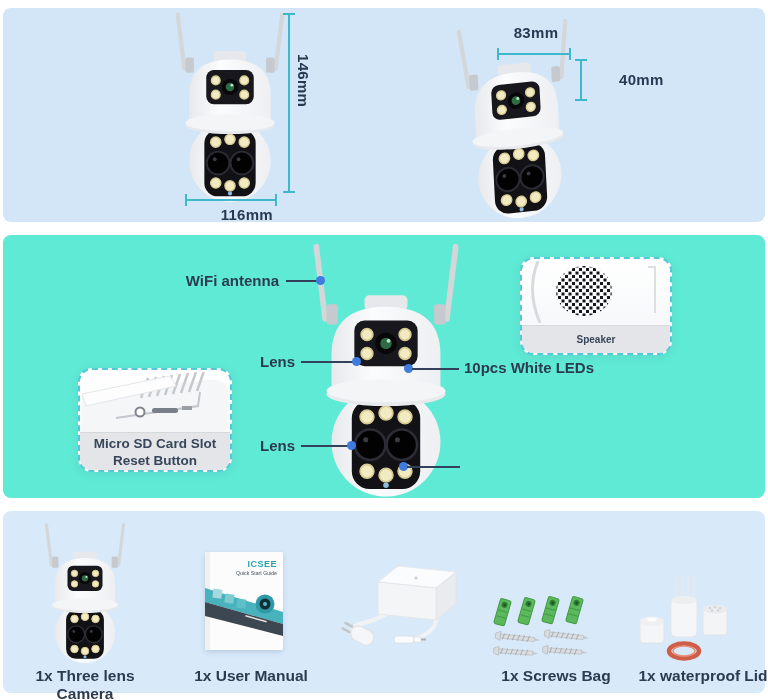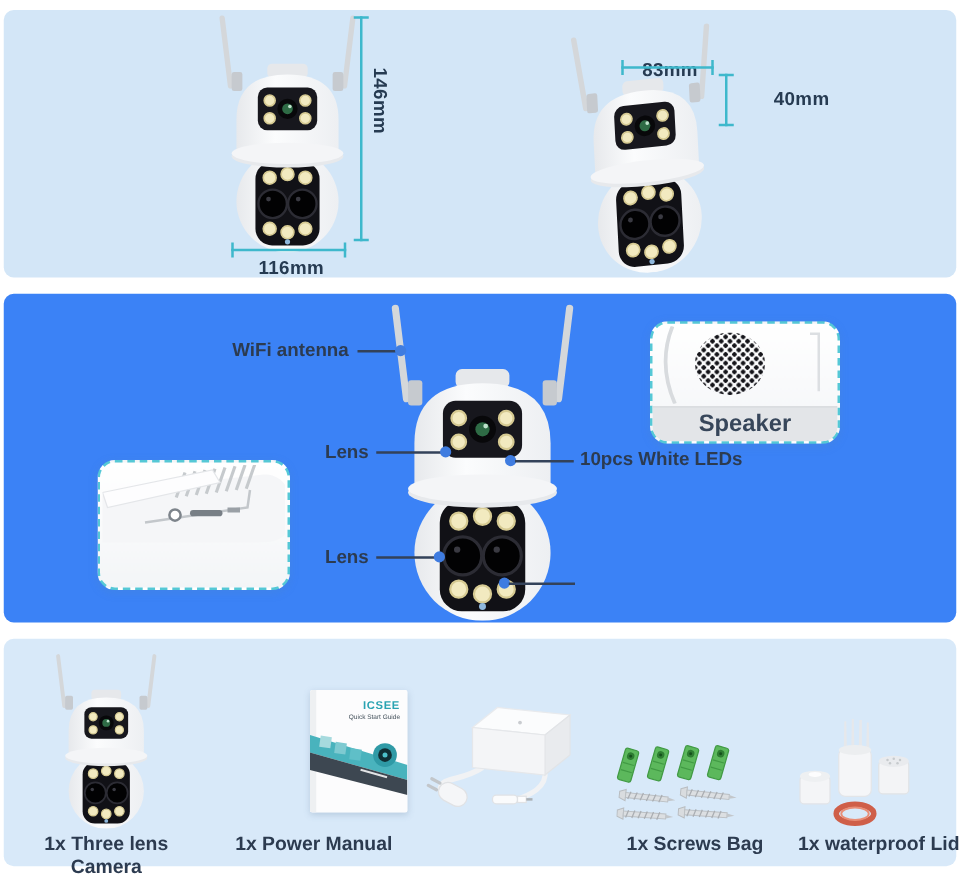--- a/index.html
+++ b/index.html
@@ -1,20 +1,20 @@
 <!DOCTYPE html>
 <html><head>
 <meta charset="utf-8">
 <style>
   html,body{margin:0;padding:0;background:#ffffff;}
   #stage{position:relative;width:768px;height:700px;background:#ffffff;overflow:hidden;
          font-family:"Liberation Sans",sans-serif;color:#2c3b50;}
   .panel{position:absolute;left:3px;width:762px;border-radius:8px;}
   #panel-dimensions{top:8px;height:214px;background:#d3e6f7;}
-  #panel-features{top:235px;height:263px;background:#3b82f6;}
+  #panel-features{top:235px;height:263px;background:#5eead4;}
   #panel-package{top:511px;height:182px;background:#d8e9f9;}
 
   .cam-svg{position:absolute;display:block;}
 
   
   .dim-v{position:absolute;width:2px;background:#3eb8cc;}
   .dim-v::before,.dim-v::after{content:"";position:absolute;left:-5px;width:12px;height:2px;background:#3eb8cc;}
   .dim-v::before{top:0;} .dim-v::after{bottom:0;}
   .dim-h{position:absolute;height:2px;background:#3eb8cc;}
   .dim-h::before,.dim-h::after{content:"";position:absolute;top:-5px;width:2px;height:12px;background:#3eb8cc;}
@@ -34,21 +34,21 @@
   .inset-band{position:absolute;left:0;right:0;bottom:0;background:#e3e5e8;
               display:flex;flex-direction:column;align-items:center;justify-content:center;
               font-weight:600;color:#37465a;border-top:1px solid #d6d9dc;}
   .speaker-dots{position:absolute;border-radius:50%;
       background-image:radial-gradient(circle,#15151a 1.6px,transparent 1.9px),
                        radial-gradient(circle,#15151a 1.6px,transparent 1.9px);
       background-size:7px 7px,7px 7px;background-position:0 0,3.5px 3.5px;}
 
   
   .pkg-label{position:absolute;top:156px;font-size:15.5px;font-weight:600;color:#2c3b50;text-align:center;}
-  .booklet{position:absolute;background:#fcfcfd;border-radius:2px;box-shadow:0 2px 5px rgba(90,120,150,.25);overflow:hidden;margin-left:43px;}
+  .booklet{position:absolute;background:#fcfcfd;border-radius:2px;box-shadow:0 2px 5px rgba(90,120,150,.25);overflow:hidden;}
 </style>
 </head>
 <body>
 
 <div id="stage">
 
   <svg width="0" height="0" style="position:absolute" aria-hidden="true">
     <defs>
       <linearGradient id="bodyGrad" x1="0" y1="0" x2="1" y2="0">
         <stop offset="0" stop-color="#e7e9ec"></stop>
@@ -91,29 +91,29 @@
 
   <div class="panel" id="panel-dimensions">
     <svg class="cam-svg" style="left:170px;top:4px" width="114" height="190" viewBox="0 0 120 200">
         <use href="#cam"></use>
       </svg>
 
     <div class="dim-v" style="left:285px;top:5px;height:180px"></div>
     <div class="dim-label vert" style="left:292px;top:46px">146mm</div>
 
     <div class="dim-h" style="left:182px;top:191px;width:92px"></div>
-    <div class="dim-label" style="left:190px;top:198px;width:80px;text-align:center">116mm</div>
+    <div class="dim-label" style="left:190px;top:198px;width:80px;text-align:right">116mm</div>
 
     <div style="position:absolute;left:450px;top:16px;width:128px;height:194px;transform:rotate(-6deg) skewX(-3deg)">
       <svg class="cam-svg" style="left:0;top:0" width="128" height="194" viewBox="0 0 120 200">
           <use href="#cam"></use>
         </svg>
     </div>
 
-    <div class="dim-label" style="left:495px;top:40px;width:76px;text-align:center">83mm</div>
+    <div class="dim-label" style="left:495px;top:16px;width:76px;text-align:center">83mm</div>
     <div class="dim-h" style="left:494px;top:45px;width:74px"></div>
 
     <div class="dim-v" style="left:577px;top:51px;height:42px"></div>
     <div class="dim-label" style="left:616px;top:63px">40mm</div>
   </div>
 
   <div class="panel" id="panel-features">
     <svg class="cam-svg" style="left:307px;top:6px" width="152" height="258" viewBox="0 0 120 200">
         <use href="#cam"></use>
       </svg>
@@ -149,29 +149,33 @@
             <line x1="106" y1="1" x2="99" y2="21"></line>
           <line x1="114" y1="0" x2="107" y2="20"></line>
             <line x1="122" y1="-1" x2="115" y2="19"></line>
         </g>
         <polygon points="0,22 88,4 94,14 4,34" fill="#fdfdfe" stroke="#e4e6e9" stroke-width="1"></polygon>
         <path d="M34,46 L116,34 L118,20" stroke="#c3c7cb" stroke-width="2" fill="none"></path>
         <circle cx="58" cy="40" r="4.5" fill="#ffffff" stroke="#7d848b" stroke-width="2"></circle>
         <rect x="70" y="36" width="26" height="5" rx="2.5" fill="#787f86"></rect>
         <rect x="100" y="34" width="10" height="4" fill="#9aa0a6"></rect>
       </svg>
+      <div class="inset-band" style="height:37px;font-size:13.5px;line-height:17px">
+        <span>Micro SD Card Slot</span>
+        <span>Reset Button</span>
+      </div>
     </div>
 
     <div class="inset" style="left:517px;top:22px;width:148px;height:94px">
       <svg width="144" height="62" viewBox="0 0 144 62" style="position:absolute;left:0;top:2px">
         <path d="M16,0 Q4,30 18,62" stroke="#d8dbde" stroke-width="3" fill="none"></path>
         <path d="M126,6 L133,6 L133,52" stroke="#dcdfe2" stroke-width="2" fill="none"></path>
       </svg>
       <div class="speaker-dots" style="left:34px;top:7px;width:56px;height:50px"></div>
-      <div class="inset-band" style="height:27px;font-size:19px">
+      <div class="inset-band" style="height:27px;font-size:10px">
         <span>Speaker</span>
       </div>
     </div>
   </div>
 
   <div class="panel" id="panel-package">
     <svg class="cam-svg" style="left:38px;top:12px" width="88" height="140" viewBox="0 0 120 200">
         <use href="#cam"></use>
       </svg>
 
@@ -314,18 +318,18 @@
           <circle cx="80" cy="32" r="1"></circle>
           <circle cx="85" cy="33" r="1"></circle>
           <circle cx="77" cy="35.5" r="1"></circle>
           <circle cx="83" cy="35.5" r="1"></circle>
         </g>
       <ellipse cx="49" cy="76" rx="15" ry="7.5" fill="none" stroke="#cf5f49" stroke-width="4.5"></ellipse>
       <ellipse cx="49" cy="76" rx="11" ry="5" fill="none" stroke="#e98e77" stroke-width="1.5"></ellipse>
     </svg>
 
     <div class="pkg-label" style="left:2px;width:160px">1x Three lens Camera</div>
-    <div class="pkg-label" style="left:178px;width:140px">1x Power Manual</div>
+    <div class="pkg-label" style="left:178px;width:140px">1x User Manual</div>
     <div class="pkg-label" style="left:483px;width:140px">1x Screws Bag</div>
     <div class="pkg-label" style="left:625px;width:150px">1x waterproof Lid</div>
   </div>
 
 </div>
 
 </body></html>

